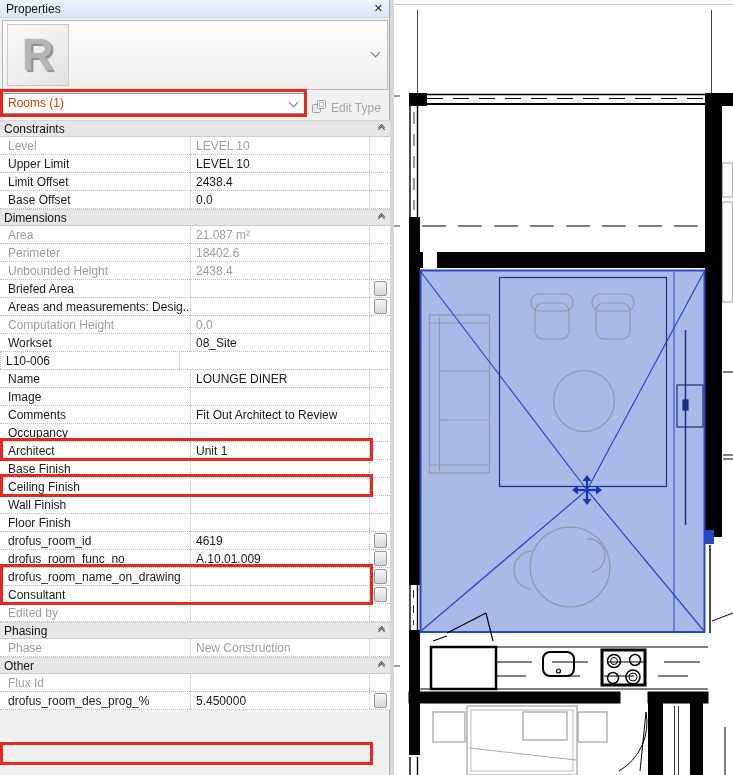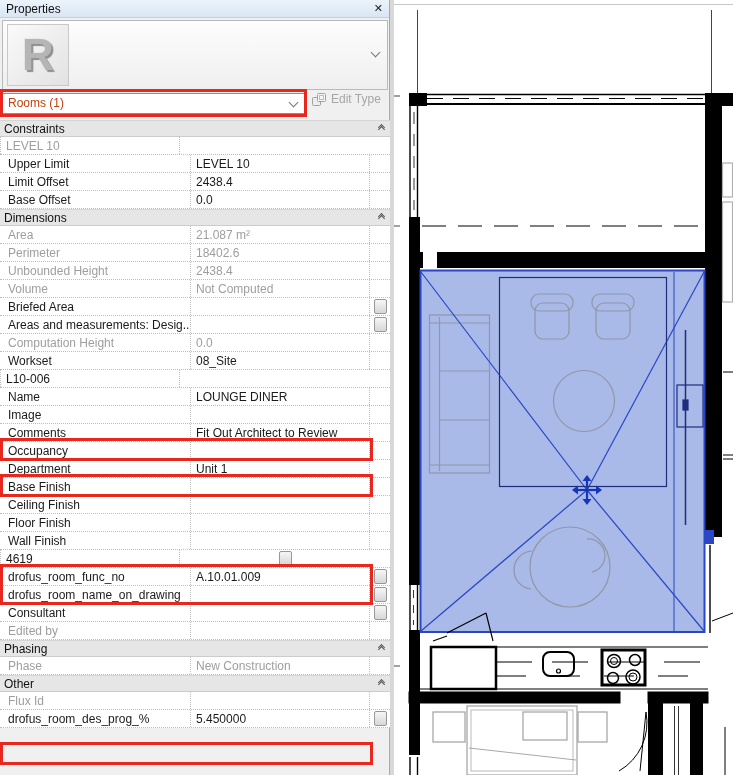--- a/index.html
+++ b/index.html
@@ -16,21 +16,21 @@
     border:1px solid #b9b9b9;}
   #thumb{position:absolute;left:4px;top:3px;width:62px;height:62px;background:linear-gradient(135deg,#fafafa,#e2e2e2);
     border:1px solid #c9c9c9;display:flex;align-items:center;justify-content:center;}
   #thumb .rlogo{font-size:44px;font-weight:bold;color:#b5b5b5;text-shadow:2px 2px 1px #8f8f8f, -1px -1px 0 #e8e8e8;line-height:1;}
   .chev{display:inline-block;width:7px;height:7px;border-right:1.6px solid #777;border-bottom:1.6px solid #777;transform:rotate(45deg);}
   #typeblock .ddchev{position:absolute;right:8px;top:28px;}
 
   #combo{position:absolute;left:2px;top:93px;width:303px;height:21px;background:#fff;border:1px solid #8a8f99;
     font-size:12px;padding:2px 20px 0 5px;color:#c2410c;}
   #combo .cchev{position:absolute;right:7px;top:5px;}
-  #edittype{position:absolute;left:311px;top:92px;width:76px;height:23px;display:flex;align-items:flex-start;gap:4px;
+  #edittype{position:absolute;left:311px;top:92px;width:76px;height:23px;display:flex;align-items:flex-end;gap:4px;
     font-size:12px;color:#a6a6a6;}
 
   
   #grid{position:absolute;left:0;top:120px;width:390px;background:#14b8a6;}
   .hdr{height:17px;background:#e6e6e6;border-top:1px solid #d6d6d6;border-bottom:1px solid #cccccc;
     display:flex;align-items:center;justify-content:space-between;font-size:12px;color:#111;padding:0 6px 0 4px;}
   .dchev{display:inline-block;}
   .dchev i{display:block;width:5px;height:5px;border-left:1.5px solid #555;border-top:1.5px solid #555;transform:rotate(45deg);margin:0 auto;}
   .dchev i+i{margin-top:-3px;}
   .prow{height:18px;display:flex;background:#fff;border-bottom:1px dotted #bdbdbd;font-size:12px;color:#1a1a1a;}
@@ -86,20 +86,21 @@
 
     <div id="grid">
         <div class="hdr">
           <span>Constraints</span>
           <span class="dchev">
             <i></i>
             <i></i>
           </span>
         </div>
         <div class="prow dis">
+          <div class="lbl">Level</div>
           <div class="val">LEVEL 10</div>
           <div class="bc"></div>
         </div>
         <div class="prow">
           <div class="lbl">Upper Limit</div>
           <div class="val">LEVEL 10</div>
           <div class="bc"></div>
         </div>
         <div class="prow">
           <div class="lbl">Limit Offset</div>
@@ -126,25 +127,20 @@
         <div class="prow dis">
           <div class="lbl">Perimeter</div>
           <div class="val">18402.6</div>
           <div class="bc"></div>
         </div>
         <div class="prow dis">
           <div class="lbl">Unbounded Height</div>
           <div class="val">2438.4</div>
           <div class="bc"></div>
         </div>
-        <div class="prow dis">
-          <div class="lbl">Volume</div>
-          <div class="val">Not Computed</div>
-          <div class="bc"></div>
-        </div>
         <div class="prow">
           <div class="lbl">Briefed Area</div>
           <div class="val"></div>
           <div class="bc">
             <div class="rowbtn"></div>
           </div>
         </div>
         <div class="prow">
           <div class="lbl">Areas and measurements: Desig...</div>
           <div class="val"></div>
@@ -180,45 +176,46 @@
           <div class="lbl">Comments</div>
           <div class="val">Fit Out Architect to Review</div>
           <div class="bc"></div>
         </div>
         <div class="prow">
           <div class="lbl">Occupancy</div>
           <div class="val"></div>
           <div class="bc"></div>
         </div>
         <div class="prow">
-          <div class="lbl">Department</div>
+          <div class="lbl">Architect</div>
           <div class="val">Unit 1</div>
           <div class="bc"></div>
         </div>
         <div class="prow">
           <div class="lbl">Base Finish</div>
           <div class="val"></div>
           <div class="bc"></div>
         </div>
         <div class="prow">
           <div class="lbl">Ceiling Finish</div>
           <div class="val"></div>
           <div class="bc"></div>
         </div>
         <div class="prow">
+          <div class="lbl">Wall Finish</div>
+          <div class="val"></div>
+          <div class="bc"></div>
+        </div>
+        <div class="prow">
           <div class="lbl">Floor Finish</div>
           <div class="val"></div>
           <div class="bc"></div>
         </div>
         <div class="prow">
-          <div class="lbl">Wall Finish</div>
-          <div class="val"></div>
-          <div class="bc"></div>
-        </div>
-        <div class="prow">
+          <div class="lbl">drofus_room_id</div>
           <div class="val">4619</div>
           <div class="bc">
             <div class="rowbtn"></div>
           </div>
         </div>
         <div class="prow">
           <div class="lbl">drofus_room_func_no</div>
           <div class="val">A.10.01.009</div>
           <div class="bc">
             <div class="rowbtn"></div>

